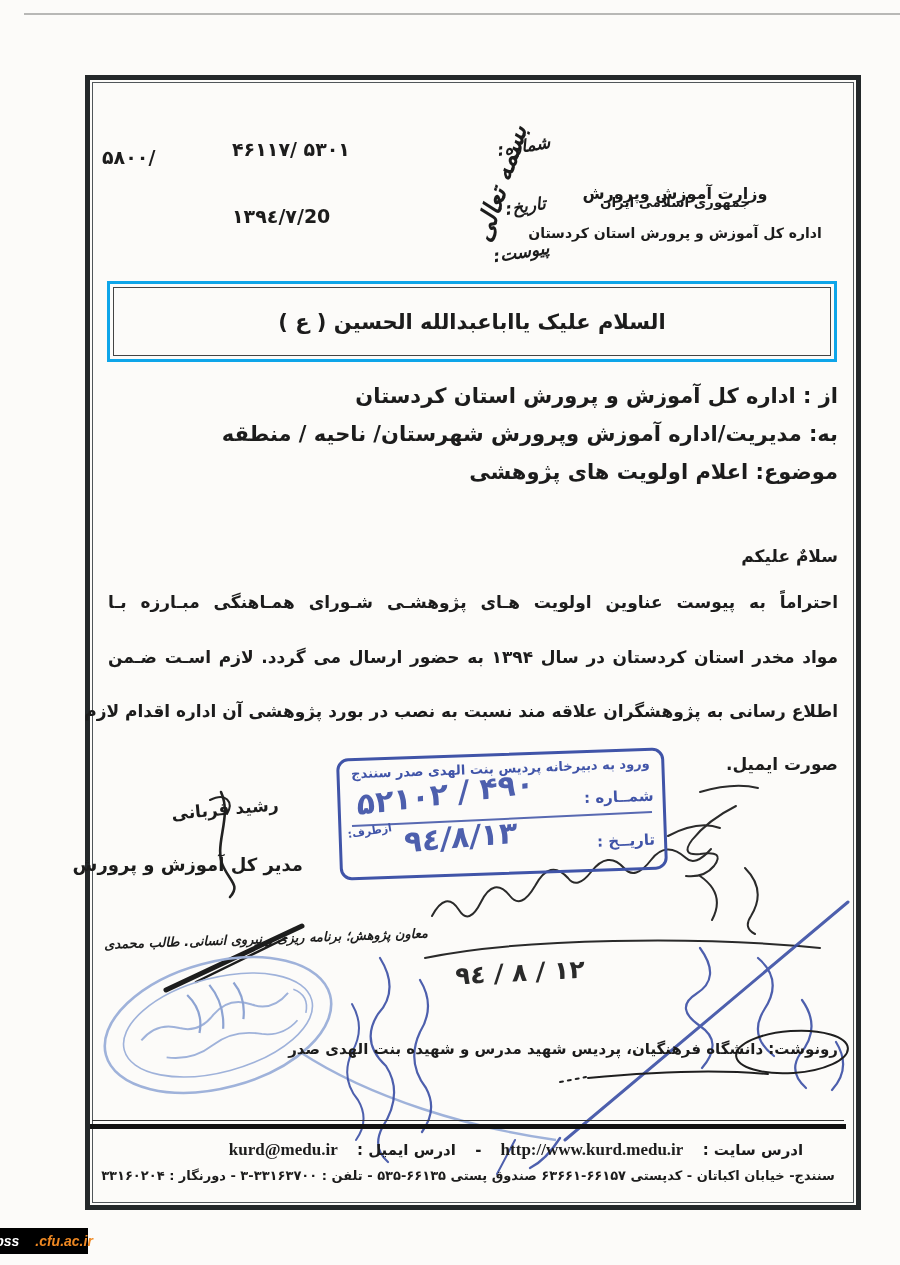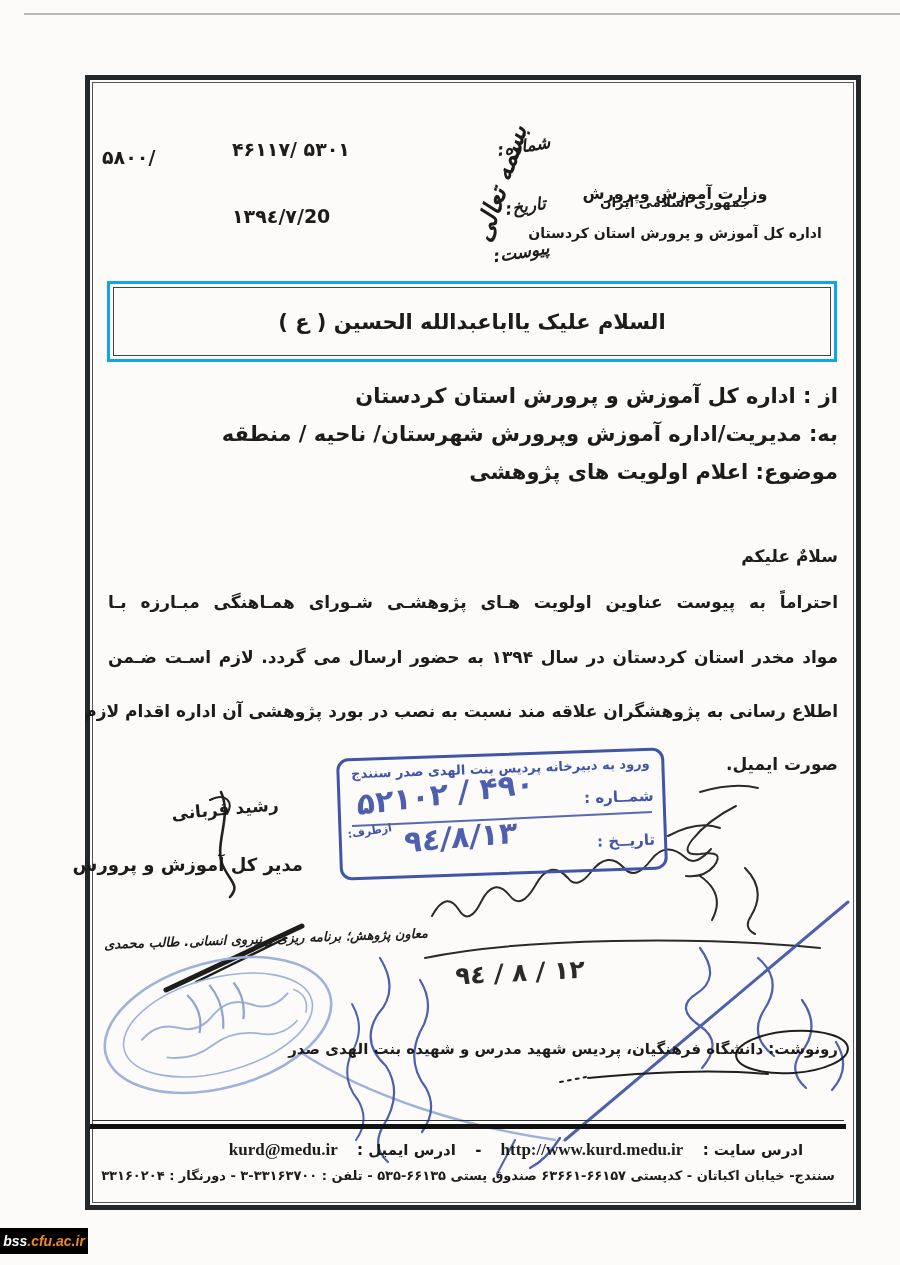--- a/index.html
+++ b/index.html
@@ -90,21 +90,21 @@
   .foot-thick{left:90px;top:1124px;width:756px;height:5px;background:#111;}
   .foot-line1{left:92px;top:1140px;width:752px;text-align:center;font-size:15px;font-weight:bold;margin-left:48px;}
   .foot-line1 .piece{display:inline-block;margin:0 7px;}
   .latin{font-family:"Liberation Serif",serif;font-weight:bold;font-size:17px;direction:ltr;unicode-bidi:isolate;}
   .foot-line2{left:92px;top:1168px;width:752px;text-align:center;font-size:13px;font-weight:bold;}
 
   
   .badge{left:0;top:1228px;width:88px;height:26px;background:#000000;display:flex;align-items:center;justify-content:center;
     font-style:italic;font-weight:bold;font-size:14px;font-family:"Liberation Sans",sans-serif;letter-spacing:0;}
   .badge .b1{color:#ffffff;}
-  .badge .b2{color:#ee8822;}
+  .badge .b2{color:#ee8822;padding-left:16px;}
 
   svg.ink{position:absolute;left:0;top:0;pointer-events:none;}
 </style>
 </head>
 <body>
 
 <div class="abs top-hairline"></div>
 
 <div class="abs frame">
   <div class="frame-inner"></div>

